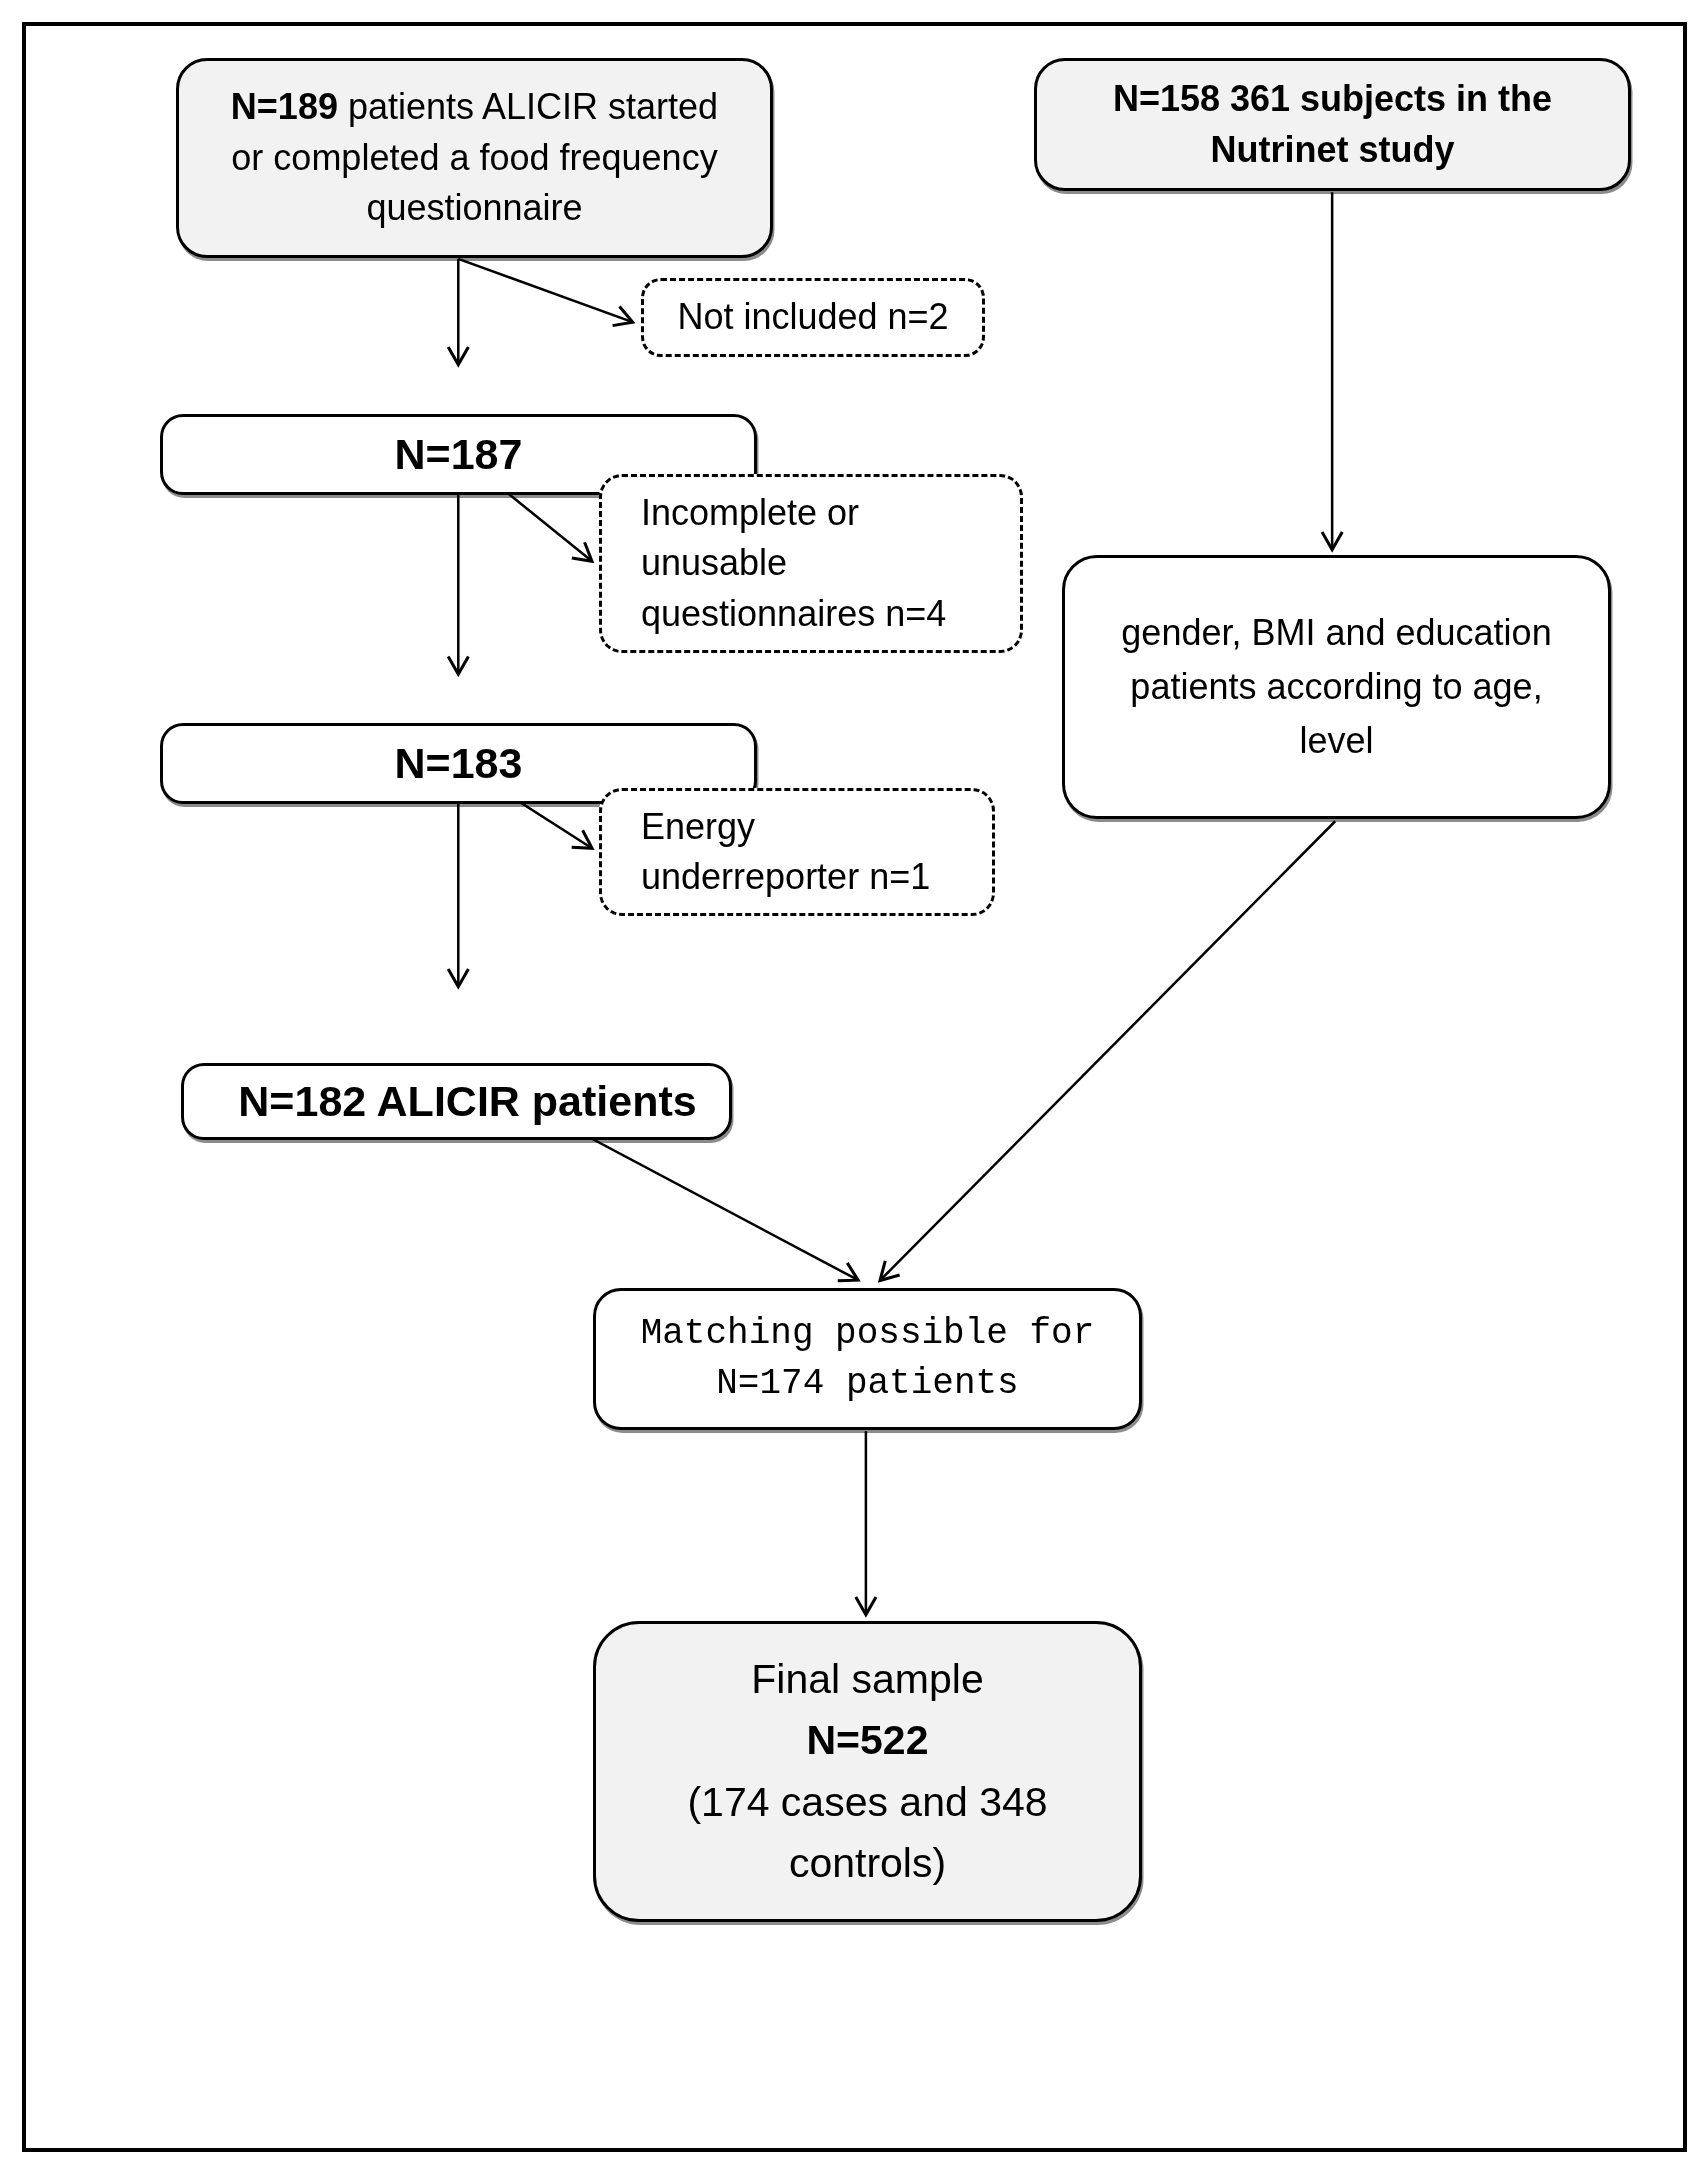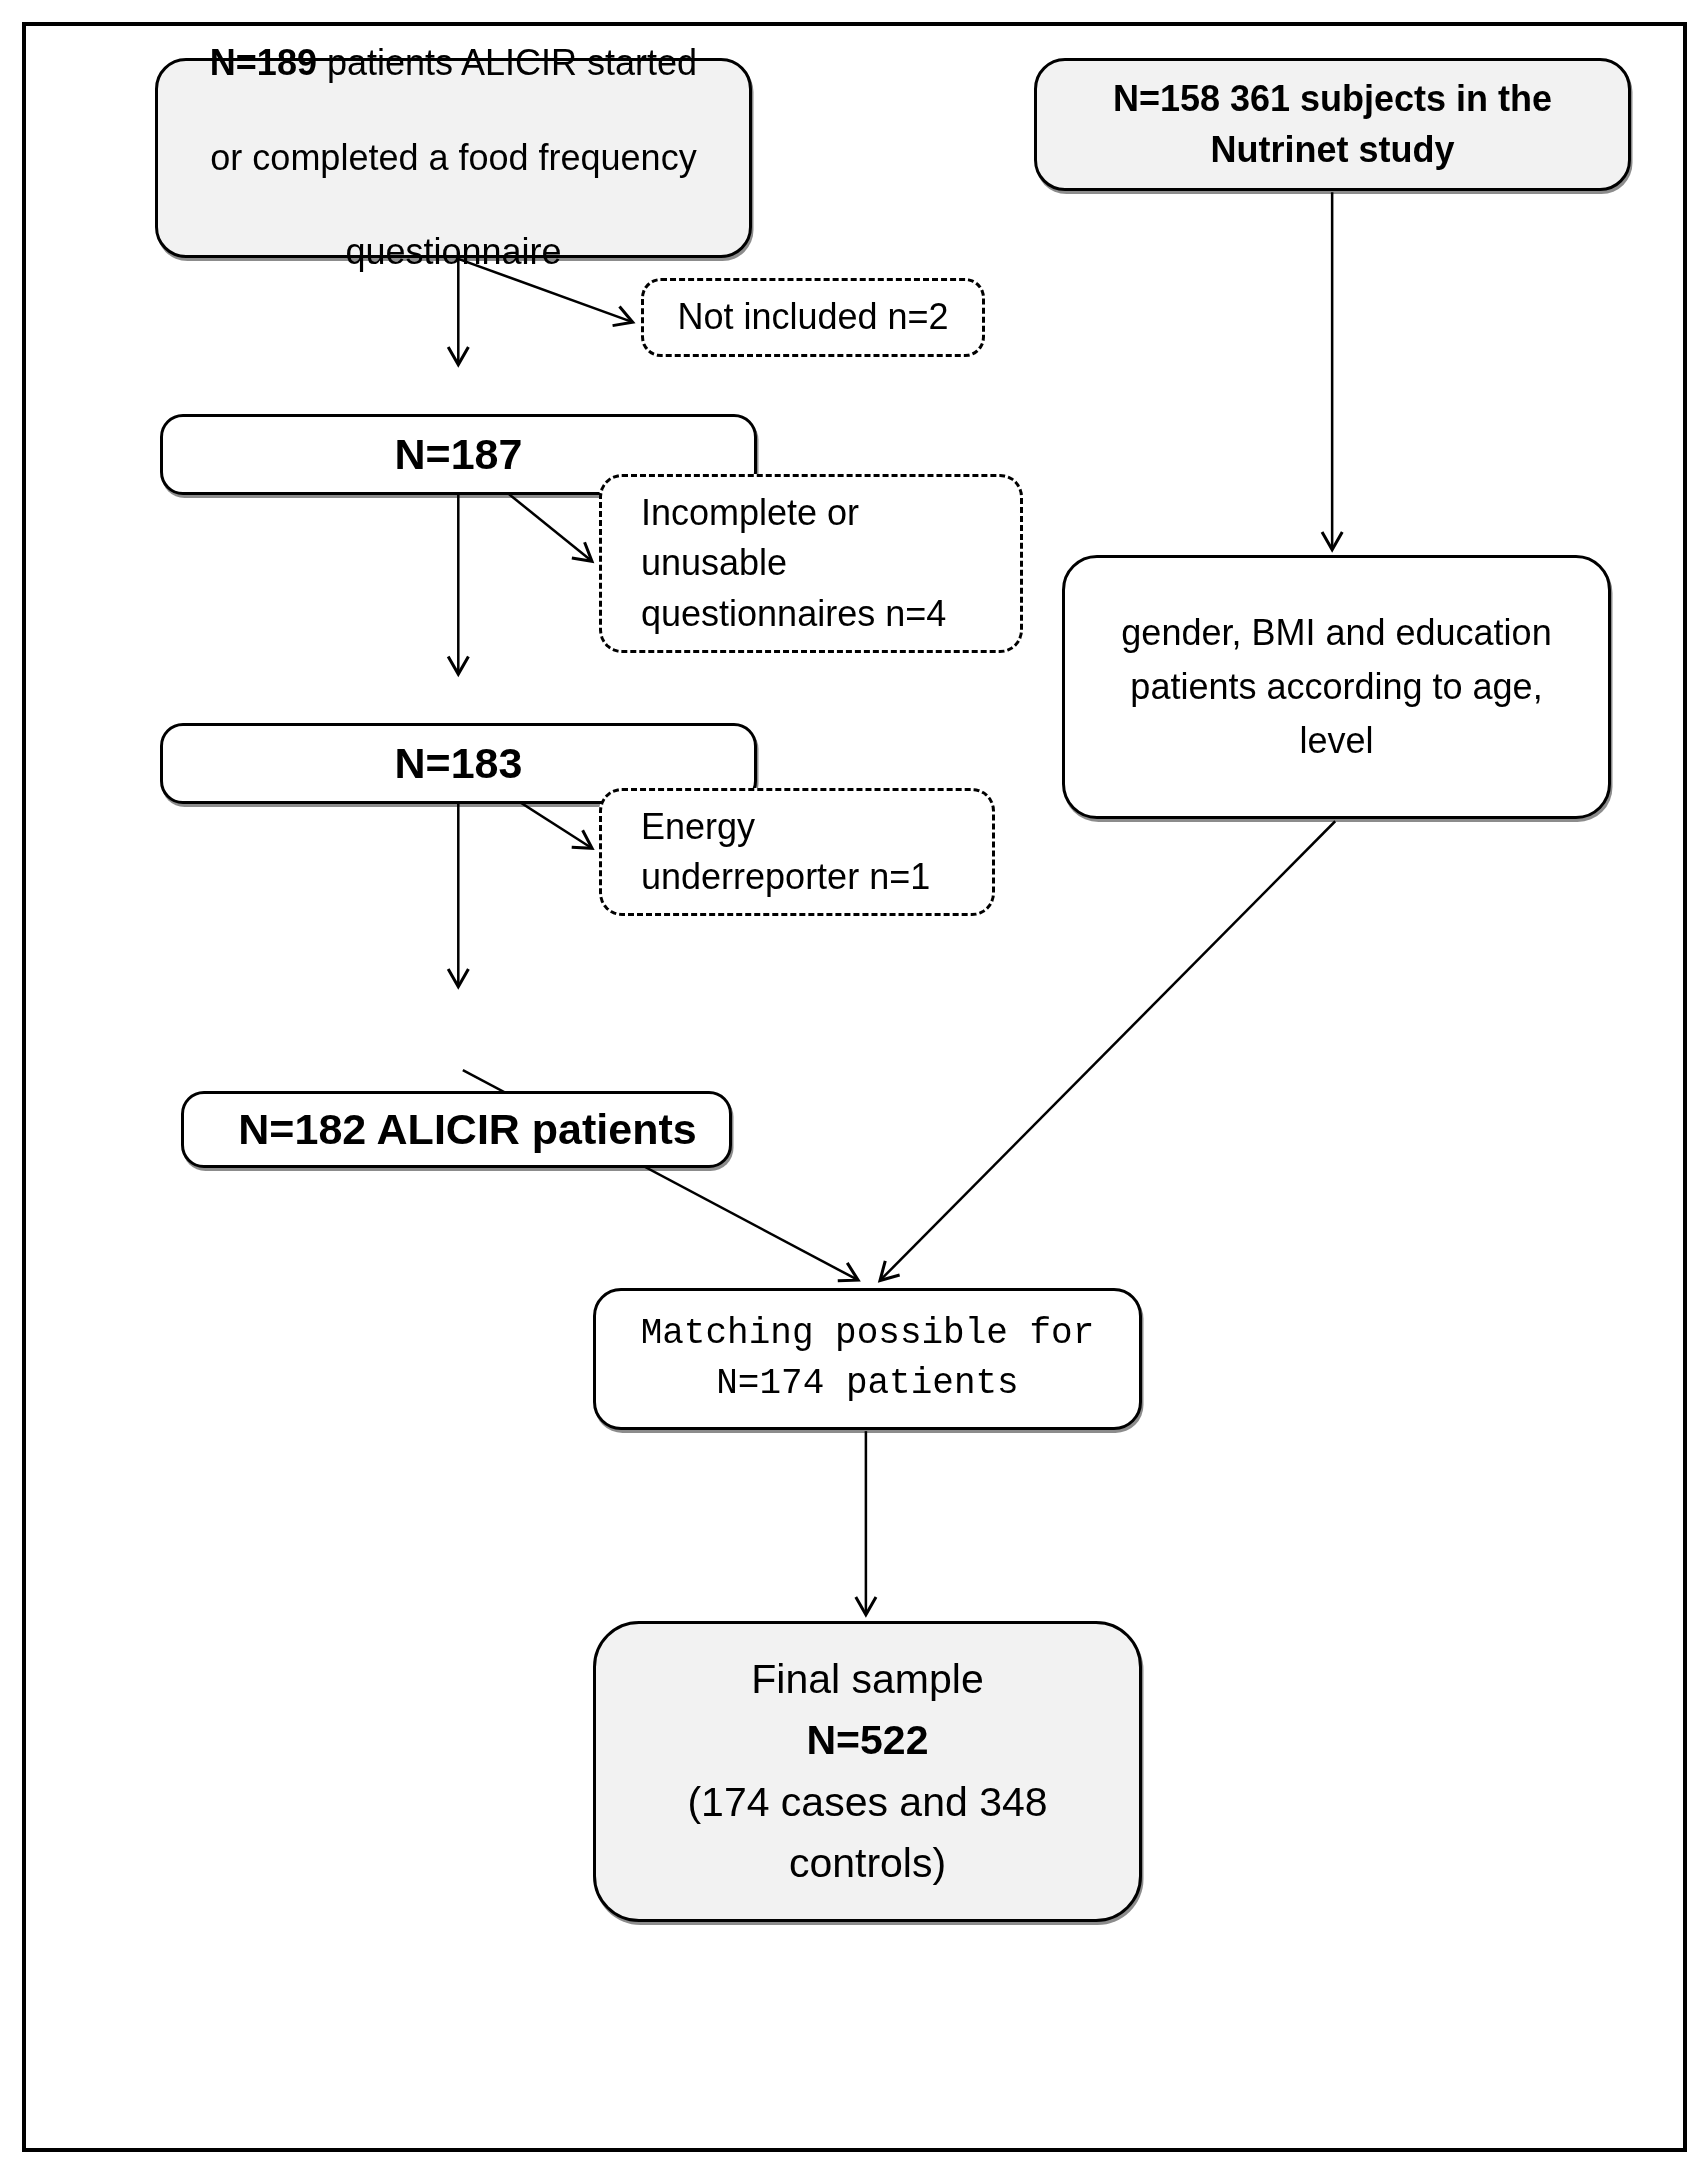--- a/index.html
+++ b/index.html
@@ -68,21 +68,21 @@
     <line x1="906" y1="896" x2="906" y2="1330" stroke="#000" stroke-width="5" marker-end="url(#ah)"></line>
     <line x1="906" y1="896" x2="1168" y2="1108" stroke="#000" stroke-width="5" marker-end="url(#ah)"></line>
     <line x1="906" y1="1508" x2="906" y2="1948" stroke="#000" stroke-width="5" marker-end="url(#ah)"></line>
     <line x1="906" y1="1508" x2="1168" y2="1676" stroke="#000" stroke-width="5" marker-end="url(#ah)"></line>
     <line x1="2634" y1="380" x2="2634" y2="1084" stroke="#000" stroke-width="5" marker-end="url(#ah)"></line>
     <line x1="915" y1="2116" x2="1694" y2="2530" stroke="#000" stroke-width="5" marker-end="url(#ah)"></line>
     <line x1="2640" y1="1624" x2="1742" y2="2530" stroke="#000" stroke-width="5" marker-end="url(#ah)"></line>
     <line x1="1712" y1="2830" x2="1712" y2="3190" stroke="#000" stroke-width="5" marker-end="url(#ah)"></line>
   </svg>
 
-  <div class="box gray" style="left:155px;top:58px;width:597px;height:200px;border-radius:31px;gap:44px;">
+  <div class="box gray" style="left:176px;top:58px;width:597px;height:200px;border-radius:31px;">
     <div class="line"><span class="b">N=189</span><span> patients ALICIR started</span></div>
     <div class="line">or completed a food frequency</div>
     <div class="line">questionnaire</div>
   </div>
 
   <div class="box gray b" style="left:1034px;top:58px;width:597px;height:133px;border-radius:31px;">
     <div class="line">N=158 361 subjects in the</div>
     <div class="line">Nutrinet study</div>
   </div>
 
@@ -102,21 +102,21 @@
 
   <div class="box b big" style="left:160px;top:680px;width:597px;height:81px;border-radius:23px;">
     <div class="line">N=183</div>
   </div>
 
   <div class="box dashed leftalign" style="left:599px;top:788px;width:396px;height:128px;">
     <div class="line">Energy</div>
     <div class="line">underreporter n=1</div>
   </div>
 
-  <div class="box b big" style="left:181px;top:1048px;width:551px;height:77px;border-radius:23px;padding-left:22px;">
+  <div class="box b big" style="left:181px;top:1020px;width:551px;height:77px;border-radius:23px;padding-left:22px;">
     <div class="line">N=182 ALICIR patients</div>
   </div>
 
   <div class="box" style="left:1062px;top:555px;width:549px;height:264px;border-radius:35px;line-height:1.5;">
     <div class="line">gender, BMI and education</div>
     <div class="line">patients according to age,</div>
     <div class="line">level</div>
   </div>
 
   <div class="box" style="left:593px;top:1288px;width:549px;height:142px;border-radius:28px;font-family:Liberation Mono, monospace;">

